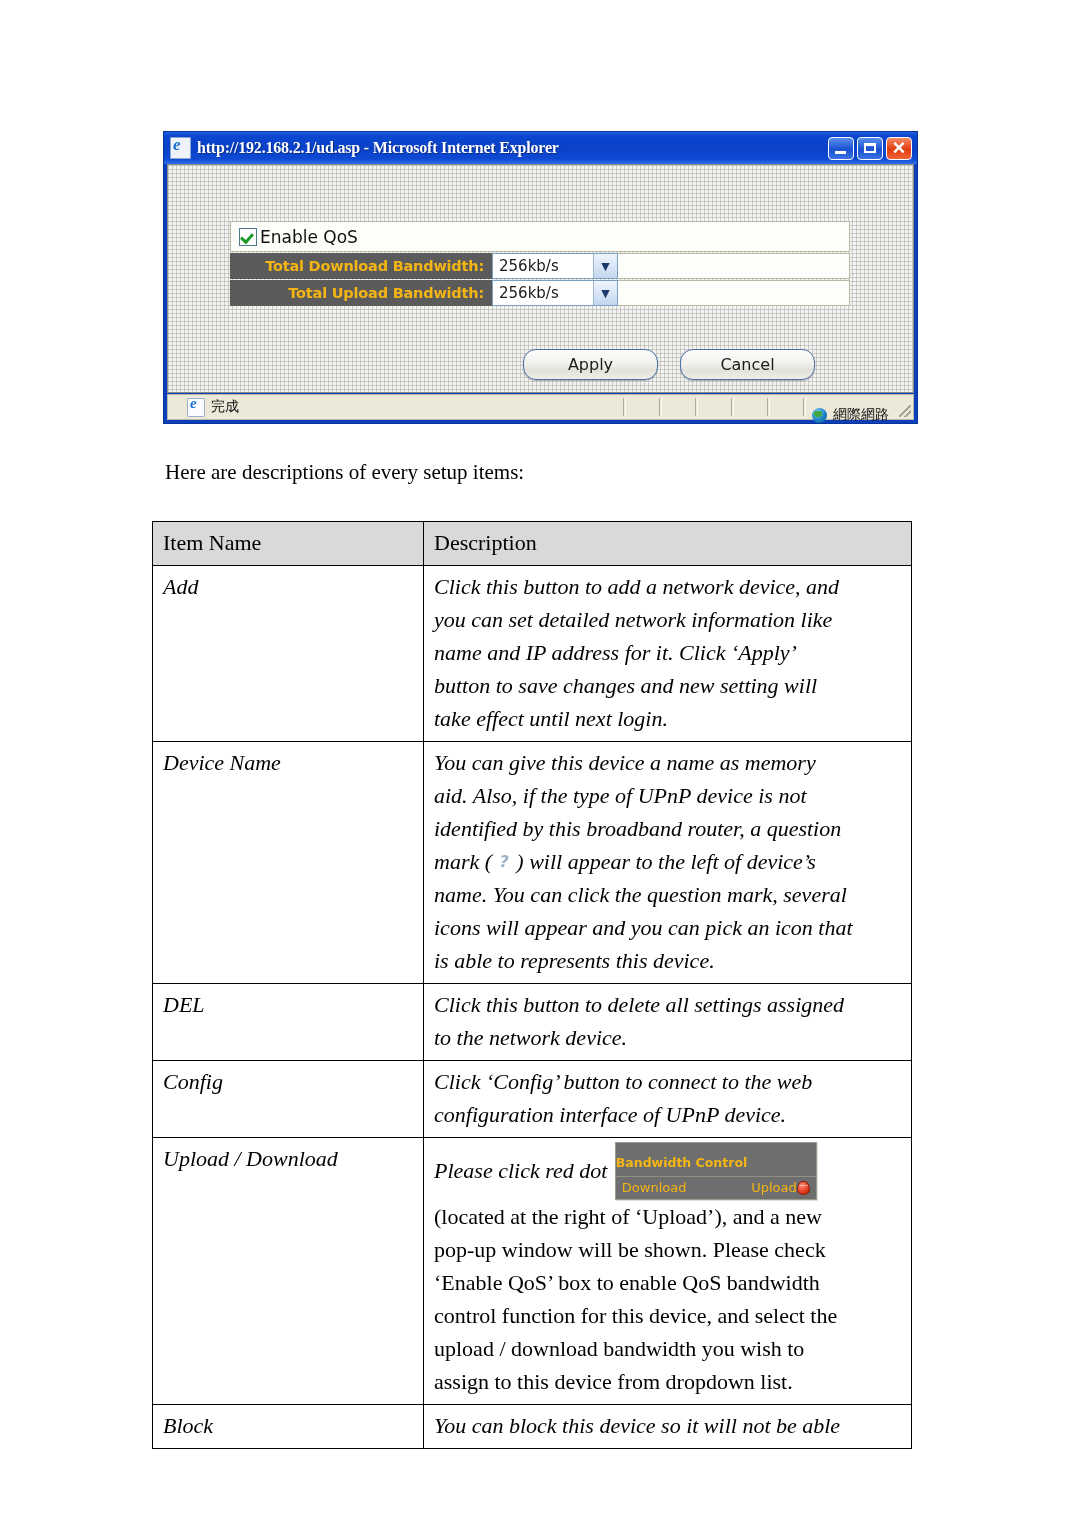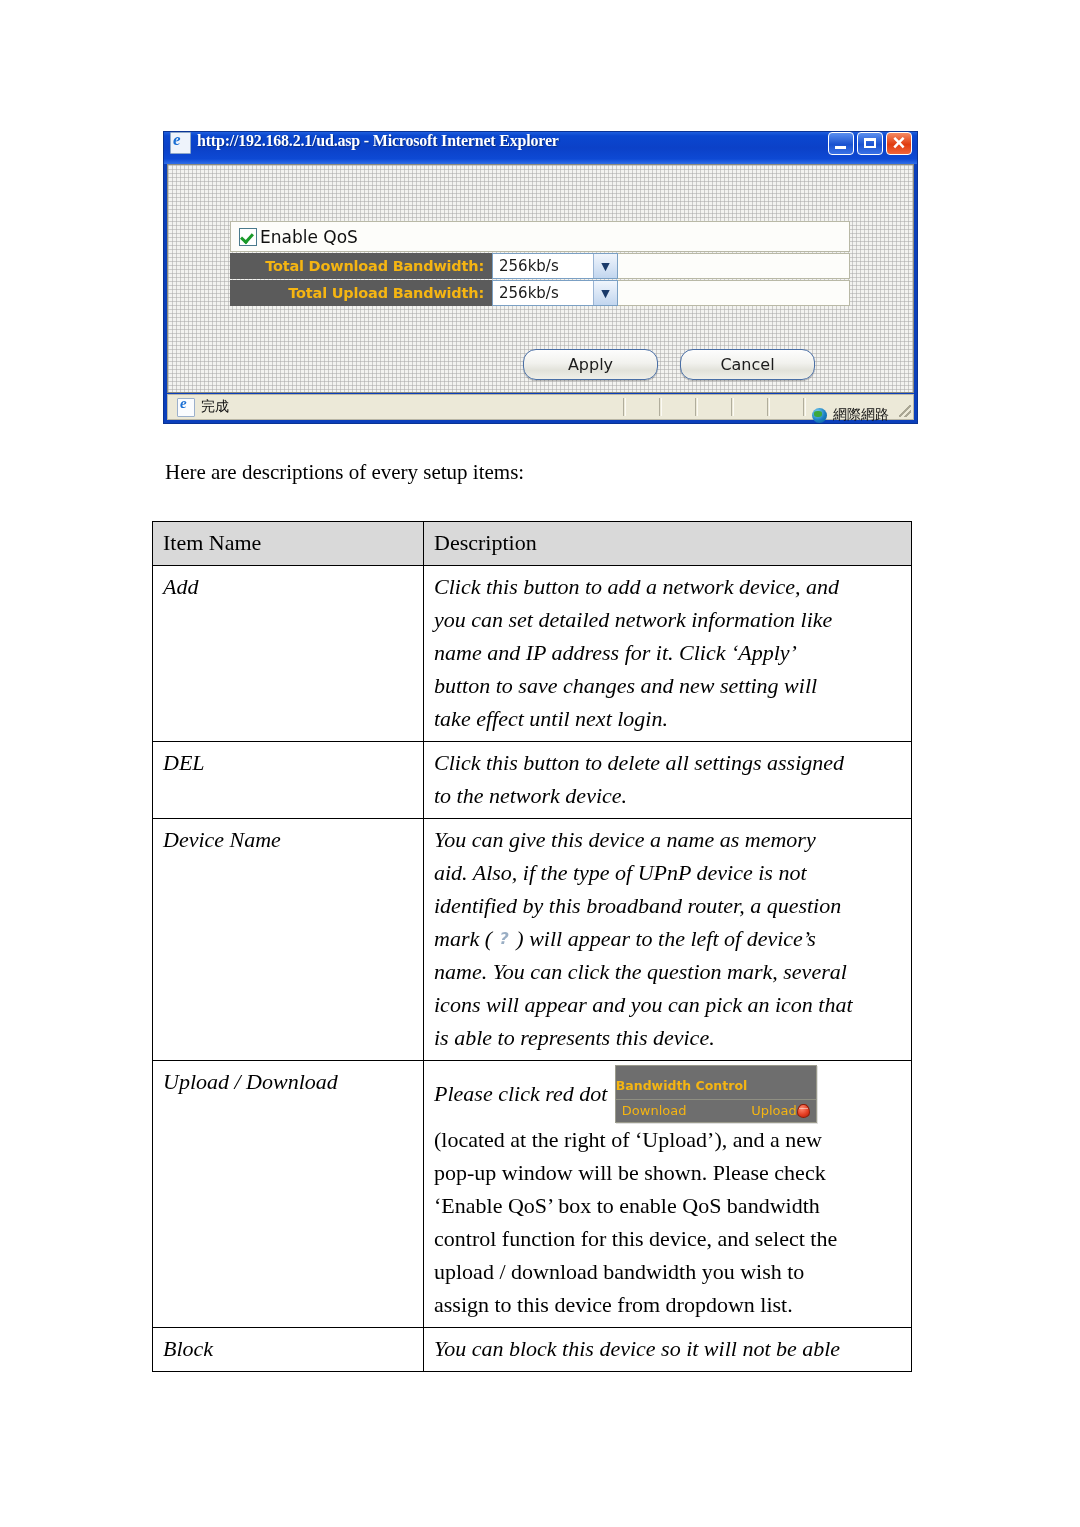--- a/index.html
+++ b/index.html
@@ -24,21 +24,21 @@
     height: 293px;
     background: #0b3fbb;
     border: 1px solid #0a3395;
     box-sizing: border-box;
     font-family: "Liberation Sans", sans-serif;
   }
   #titlebar {
     height: 32px;
     background: linear-gradient(to bottom, #1e5ede 0%, #0a47cf 12%, #0b41c8 50%, #0d49d4 84%, #2f6ee8 100%);
     display: flex;
-    align-items: flex-start;
+    align-items: center;
     padding: 0 3px 0 6px;
     box-sizing: border-box;
     position: relative;
   }
   #title-icon {
     width: 19px; height: 20px;
     background: #eef3fb;
     border: 1px solid #8da7c9;
     position: relative;
     flex: 0 0 auto;
@@ -214,21 +214,21 @@
     height: 26px;
     background: #ece9d8;
     border: 1px solid #b9b6a5;
     box-sizing: border-box;
     display: flex;
     align-items: center;
     font-family: "DejaVu Sans", sans-serif;
     font-size: 14px;
     color: #111;
   }
-  #status-left { display:flex; align-items:center; padding-left:9px; flex:0 0 auto; }
+  #status-left { display:flex; align-items:center; padding-left:19px; flex:0 0 auto; }
   #status-icon {
     width: 16px; height: 17px; background: #fafcff;
     border: 1px solid #9bb0cc; position: relative; margin-right: 6px; border-radius:1px;
   }
   #status-icon::after {
     content:"e"; position:absolute; left:2px; top:-4px;
     font-family:"Liberation Serif",serif; font-style:italic; font-weight:bold;
     font-size:15px; color:#1a6fd4;
   }
   #status-fill { flex: 1 1 auto; }
@@ -435,40 +435,47 @@
       <td class="ital">
         <span>Click this button to add a network device, and</span><br>
         <span>you can set detailed network information like</span><br>
         <span>name and IP address for it. Click ‘Apply’</span><br>
         <span>button to save changes and new setting will</span><br>
         <span>take effect until next login.</span>
       </td>
     </tr>
 
     <tr>
-      <td class="col-a ital">DEL</td>
-      <td class="ital">
-        <span>Click this button to delete all settings assigned</span><br>
-        <span>to the network device.</span>
-      </td>
-    </tr>
-
-    <tr>
       <td class="col-a ital">Device Name</td>
       <td class="ital">
         <span>You can give this device a name as memory</span><br>
         <span>aid. Also, if the type of UPnP device is not</span><br>
         <span>identified by this broadband router, a question</span><br>
         <span class="bwc-wrap-line"><span>mark ( </span><span class="qmark">?</span><span> ) will appear to the left of device’s</span></span><br>
         <span>name. You can click the question mark, several</span><br>
         <span>icons will appear and you can pick an icon that</span><br>
         <span>is able to represents this device.</span>
       </td>
     </tr>
 
+    <tr>
+      <td class="col-a ital">DEL</td>
+      <td class="ital">
+        <span>Click this button to delete all settings assigned</span><br>
+        <span>to the network device.</span>
+      </td>
+    </tr>
+
+    <tr>
+      <td class="col-a ital">Config</td>
+      <td class="ital">
+        <span>Click ‘Config’ button to connect to the web</span><br>
+        <span>configuration interface of UPnP device.</span>
+      </td>
+    </tr>
 
     <tr>
       <td class="col-a ital">Upload / Download</td>
       <td>
         <span class="bwc-wrap-line"><span class="ital">Please click red dot</span>
           <span class="bwc">
             <span class="bwc-title">Bandwidth Control</span>
             <span class="bwc-body">
               <span class="bwc-dl">Download</span>
               <span class="bwc-spacer"></span>

